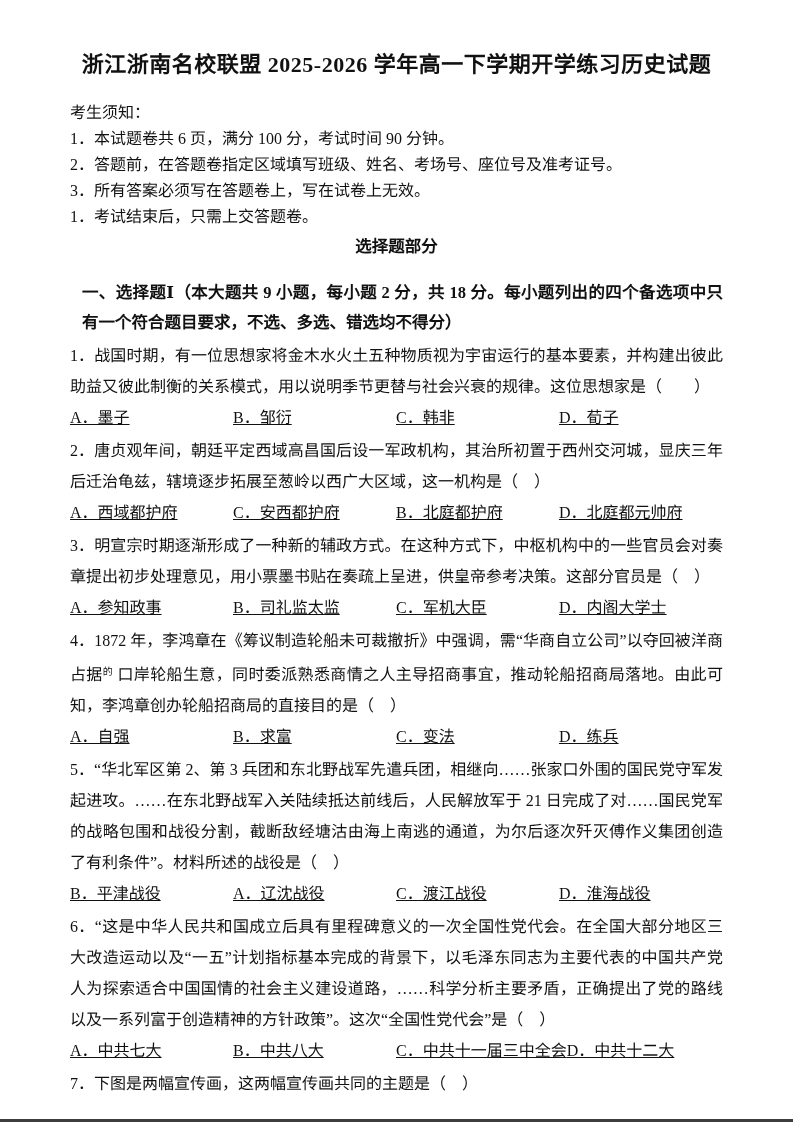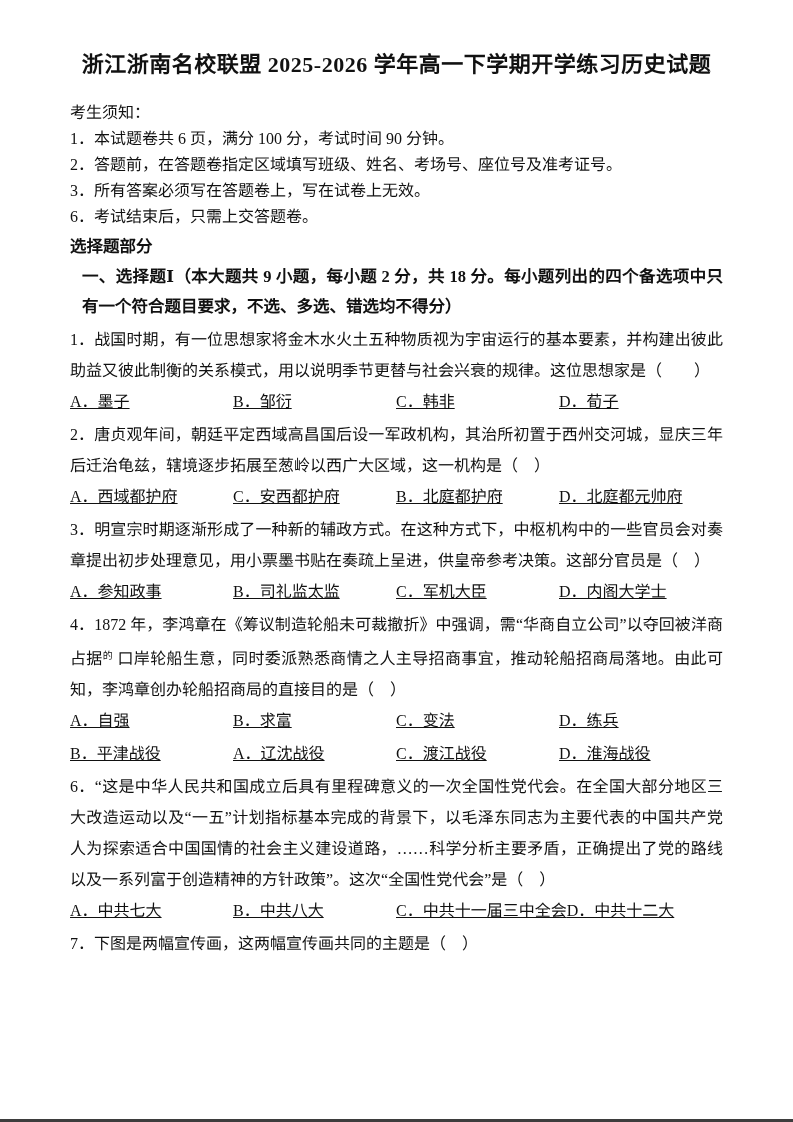--- a/index.html
+++ b/index.html
@@ -31,22 +31,23 @@
   .notice {
     font-size: 16px;
     line-height: 26px;
   }
   .notice p {
     margin: 0;
   }
   .part-heading {
     font-size: 16.5px;
     font-weight: bold;
+    text-align: center;
     line-height: 30px;
-    margin: 2px 0 0 0;
+    margin: 2px 0 16px 0;
   }
   .section-heading {
     font-size: 16.5px;
     font-weight: bold;
     line-height: 30px;
     text-align: justify;
     margin: 0 0 2px 12px;
   }
   .question {
     margin: 0 0 2px 0;
@@ -91,21 +92,21 @@
 
 <div class="content">
 
   <h1 class="doc-title">浙江浙南名校联盟 2025-2026 学年高一下学期开学练习历史试题</h1>
 
   <div class="notice">
     <p>考生须知：</p>
     <p>1．本试题卷共 6 页，满分 100 分，考试时间 90 分钟。</p>
     <p>2．答题前，在答题卷指定区域填写班级、姓名、考场号、座位号及准考证号。</p>
     <p>3．所有答案必须写在答题卷上，写在试卷上无效。</p>
-    <p>6．考试结束后，只需上交答题卷。</p>
+    <p>1．考试结束后，只需上交答题卷。</p>
   </div>
 
   <p class="part-heading">选择题部分</p>
 
   <p class="section-heading">一、选择题Ⅰ（本大题共 9 小题，每小题 2 分，共 18 分。每小题列出的四个备选项中只有一个符合题目要求，不选、多选、错选均不得分）</p>
 
   <div class="question">
     <p class="stem">1．战国时期，有一位思想家将金木水火土五种物质视为宇宙运行的基本要素，并构建出彼此助益又彼此制衡的关系模式，用以说明季节更替与社会兴衰的规律。这位思想家是（　　）</p>
     <div class="options">
       <span class="opt">A．墨子</span>
@@ -139,20 +140,21 @@
     <p class="stem"><span>4．1872 年，李鸿章在《筹议制造轮船未可裁撤折》中强调，需“华商自立公司”以夺回被洋商占据</span><span class="sup-char">的</span><span> 口岸轮船生意，同时委派熟悉商情之人主导招商事宜，推动轮船招商局落地。由此可知，李鸿章创办轮船招商局的直接目的是（　）</span></p>
     <div class="options">
       <span class="opt">A．自强</span>
       <span class="opt">B．求富</span>
       <span class="opt">C．变法</span>
       <span class="opt">D．练兵</span>
     </div>
   </div>
 
   <div class="question">
+    <p class="stem">5．“华北军区第 2、第 3 兵团和东北野战军先遣兵团，相继向……张家口外围的国民党守军发起进攻。……在东北野战军入关陆续抵达前线后，人民解放军于 21 日完成了对……国民党军的战略包围和战役分割，截断敌经塘沽由海上南逃的通道，为尔后逐次歼灭傅作义集团创造了有利条件”。材料所述的战役是（　）</p>
     <div class="options">
       <span class="opt">B．平津战役</span>
       <span class="opt">A．辽沈战役</span>
       <span class="opt">C．渡江战役</span>
       <span class="opt">D．淮海战役</span>
     </div>
   </div>
 
   <div class="question">
     <p class="stem">6．“这是中华人民共和国成立后具有里程碑意义的一次全国性党代会。在全国大部分地区三大改造运动以及“一五”计划指标基本完成的背景下，以毛泽东同志为主要代表的中国共产党人为探索适合中国国情的社会主义建设道路，……科学分析主要矛盾，正确提出了党的路线以及一系列富于创造精神的方针政策”。这次“全国性党代会”是（　）</p>

